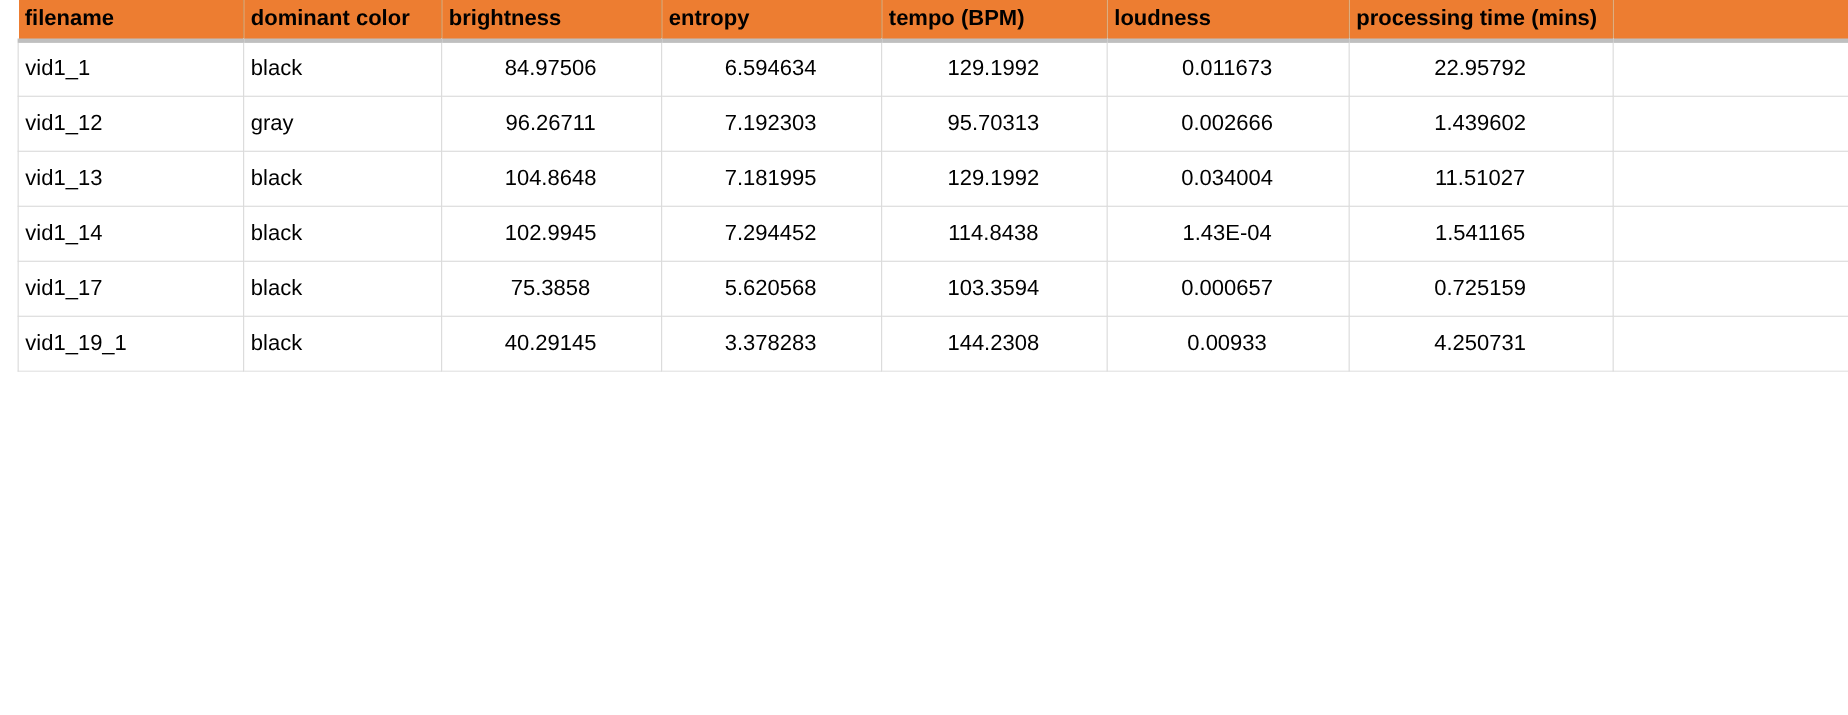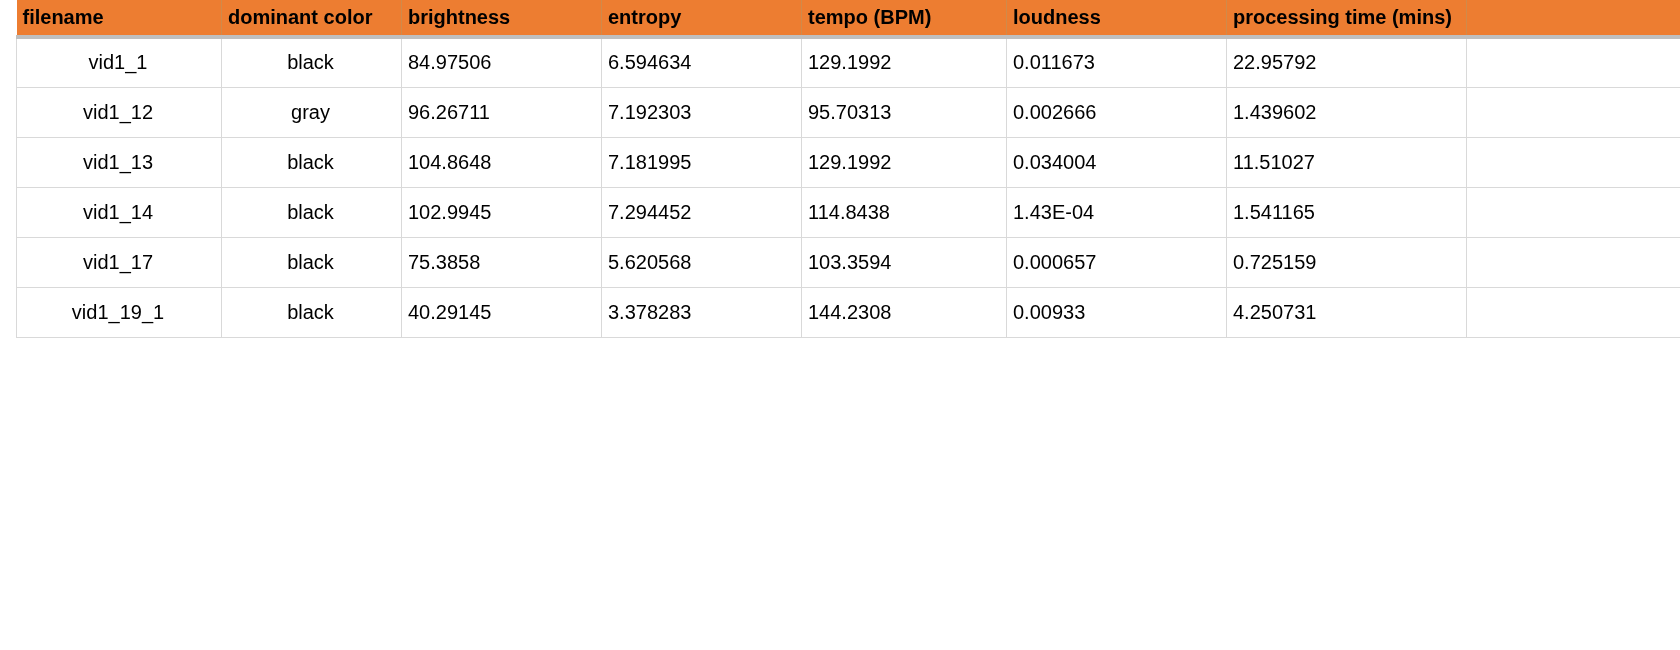--- a/index.html
+++ b/index.html
@@ -33,24 +33,24 @@
   td {
     padding: 10px 8px 10px 6px;
     border: 1px solid #d9d9d9;
     height: 50px;
     box-sizing: border-box;
     vertical-align: middle;
     white-space: nowrap;
     overflow: hidden;
   }
   td.num {
-    text-align: left;
+    text-align: center;
   }
   td.txt {
-    text-align: center;
+    text-align: left;
   }
   col.c0 { width: 205px; }
   col.c1 { width: 180px; }
   col.c2 { width: 200px; }
   col.c3 { width: 200px; }
   col.c4 { width: 205px; }
   col.c5 { width: 220px; }
   col.c6 { width: 240px; }
   col.c7 { width: 230px; }
 </style>

